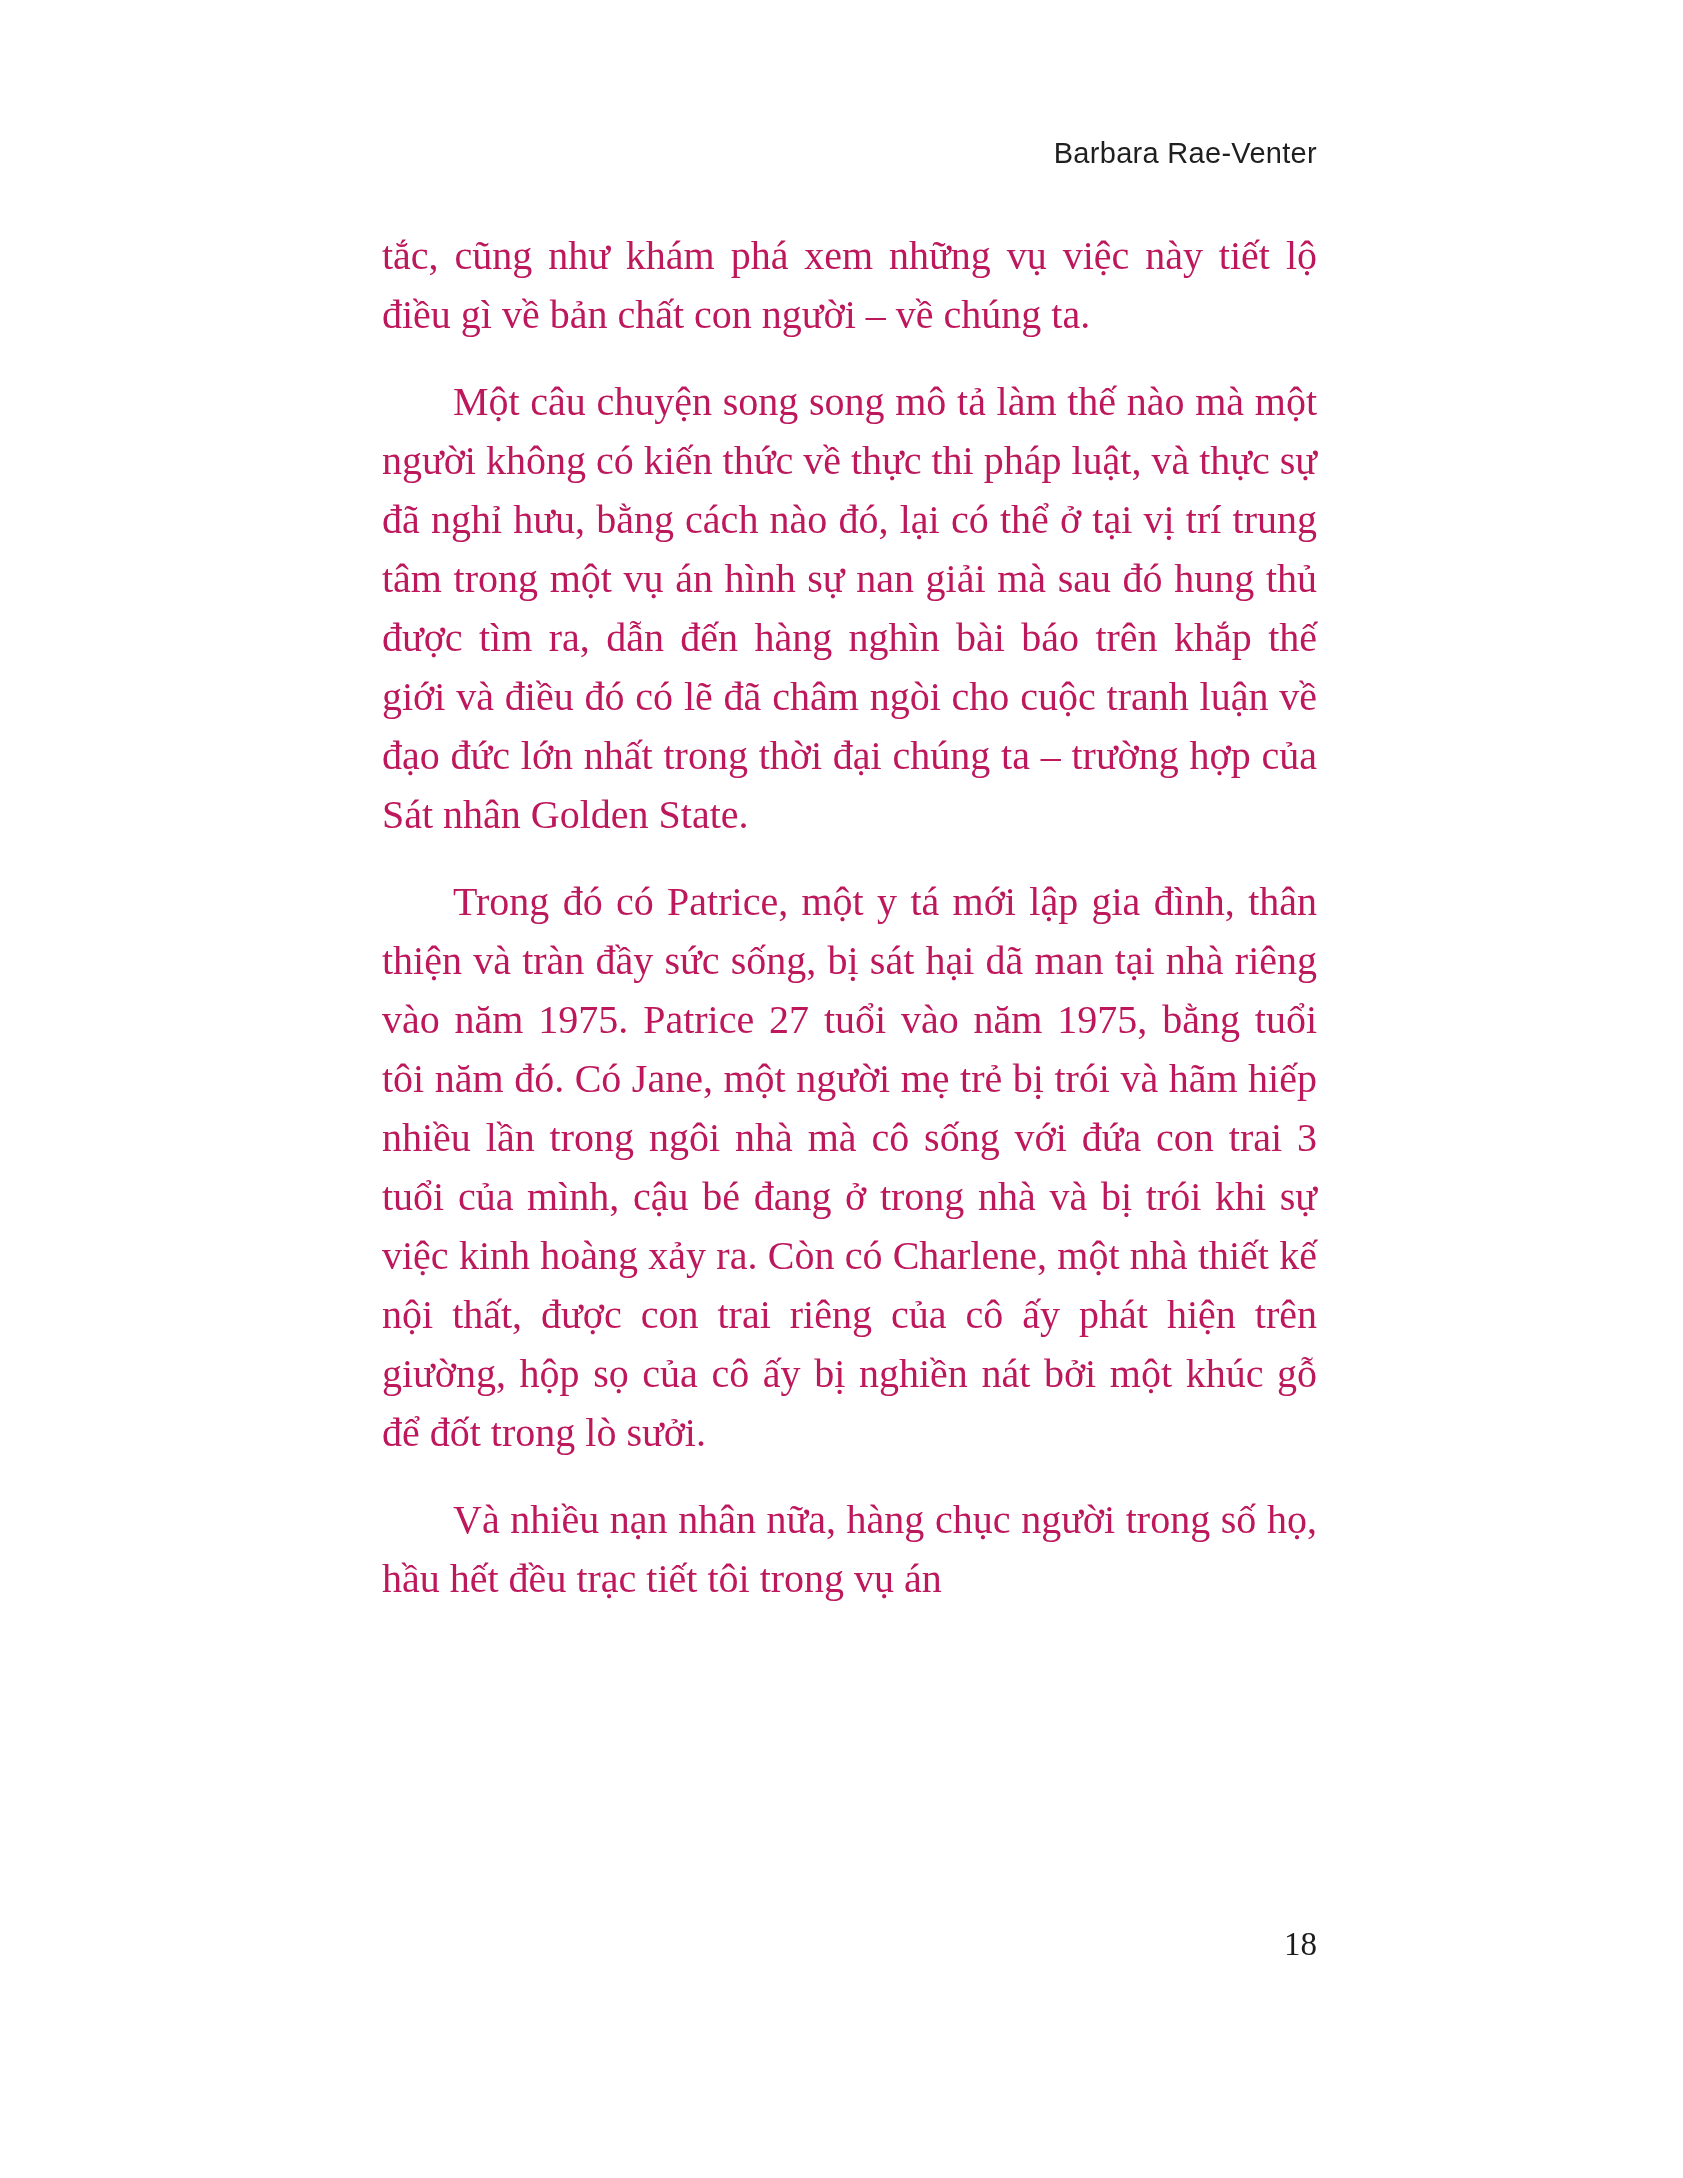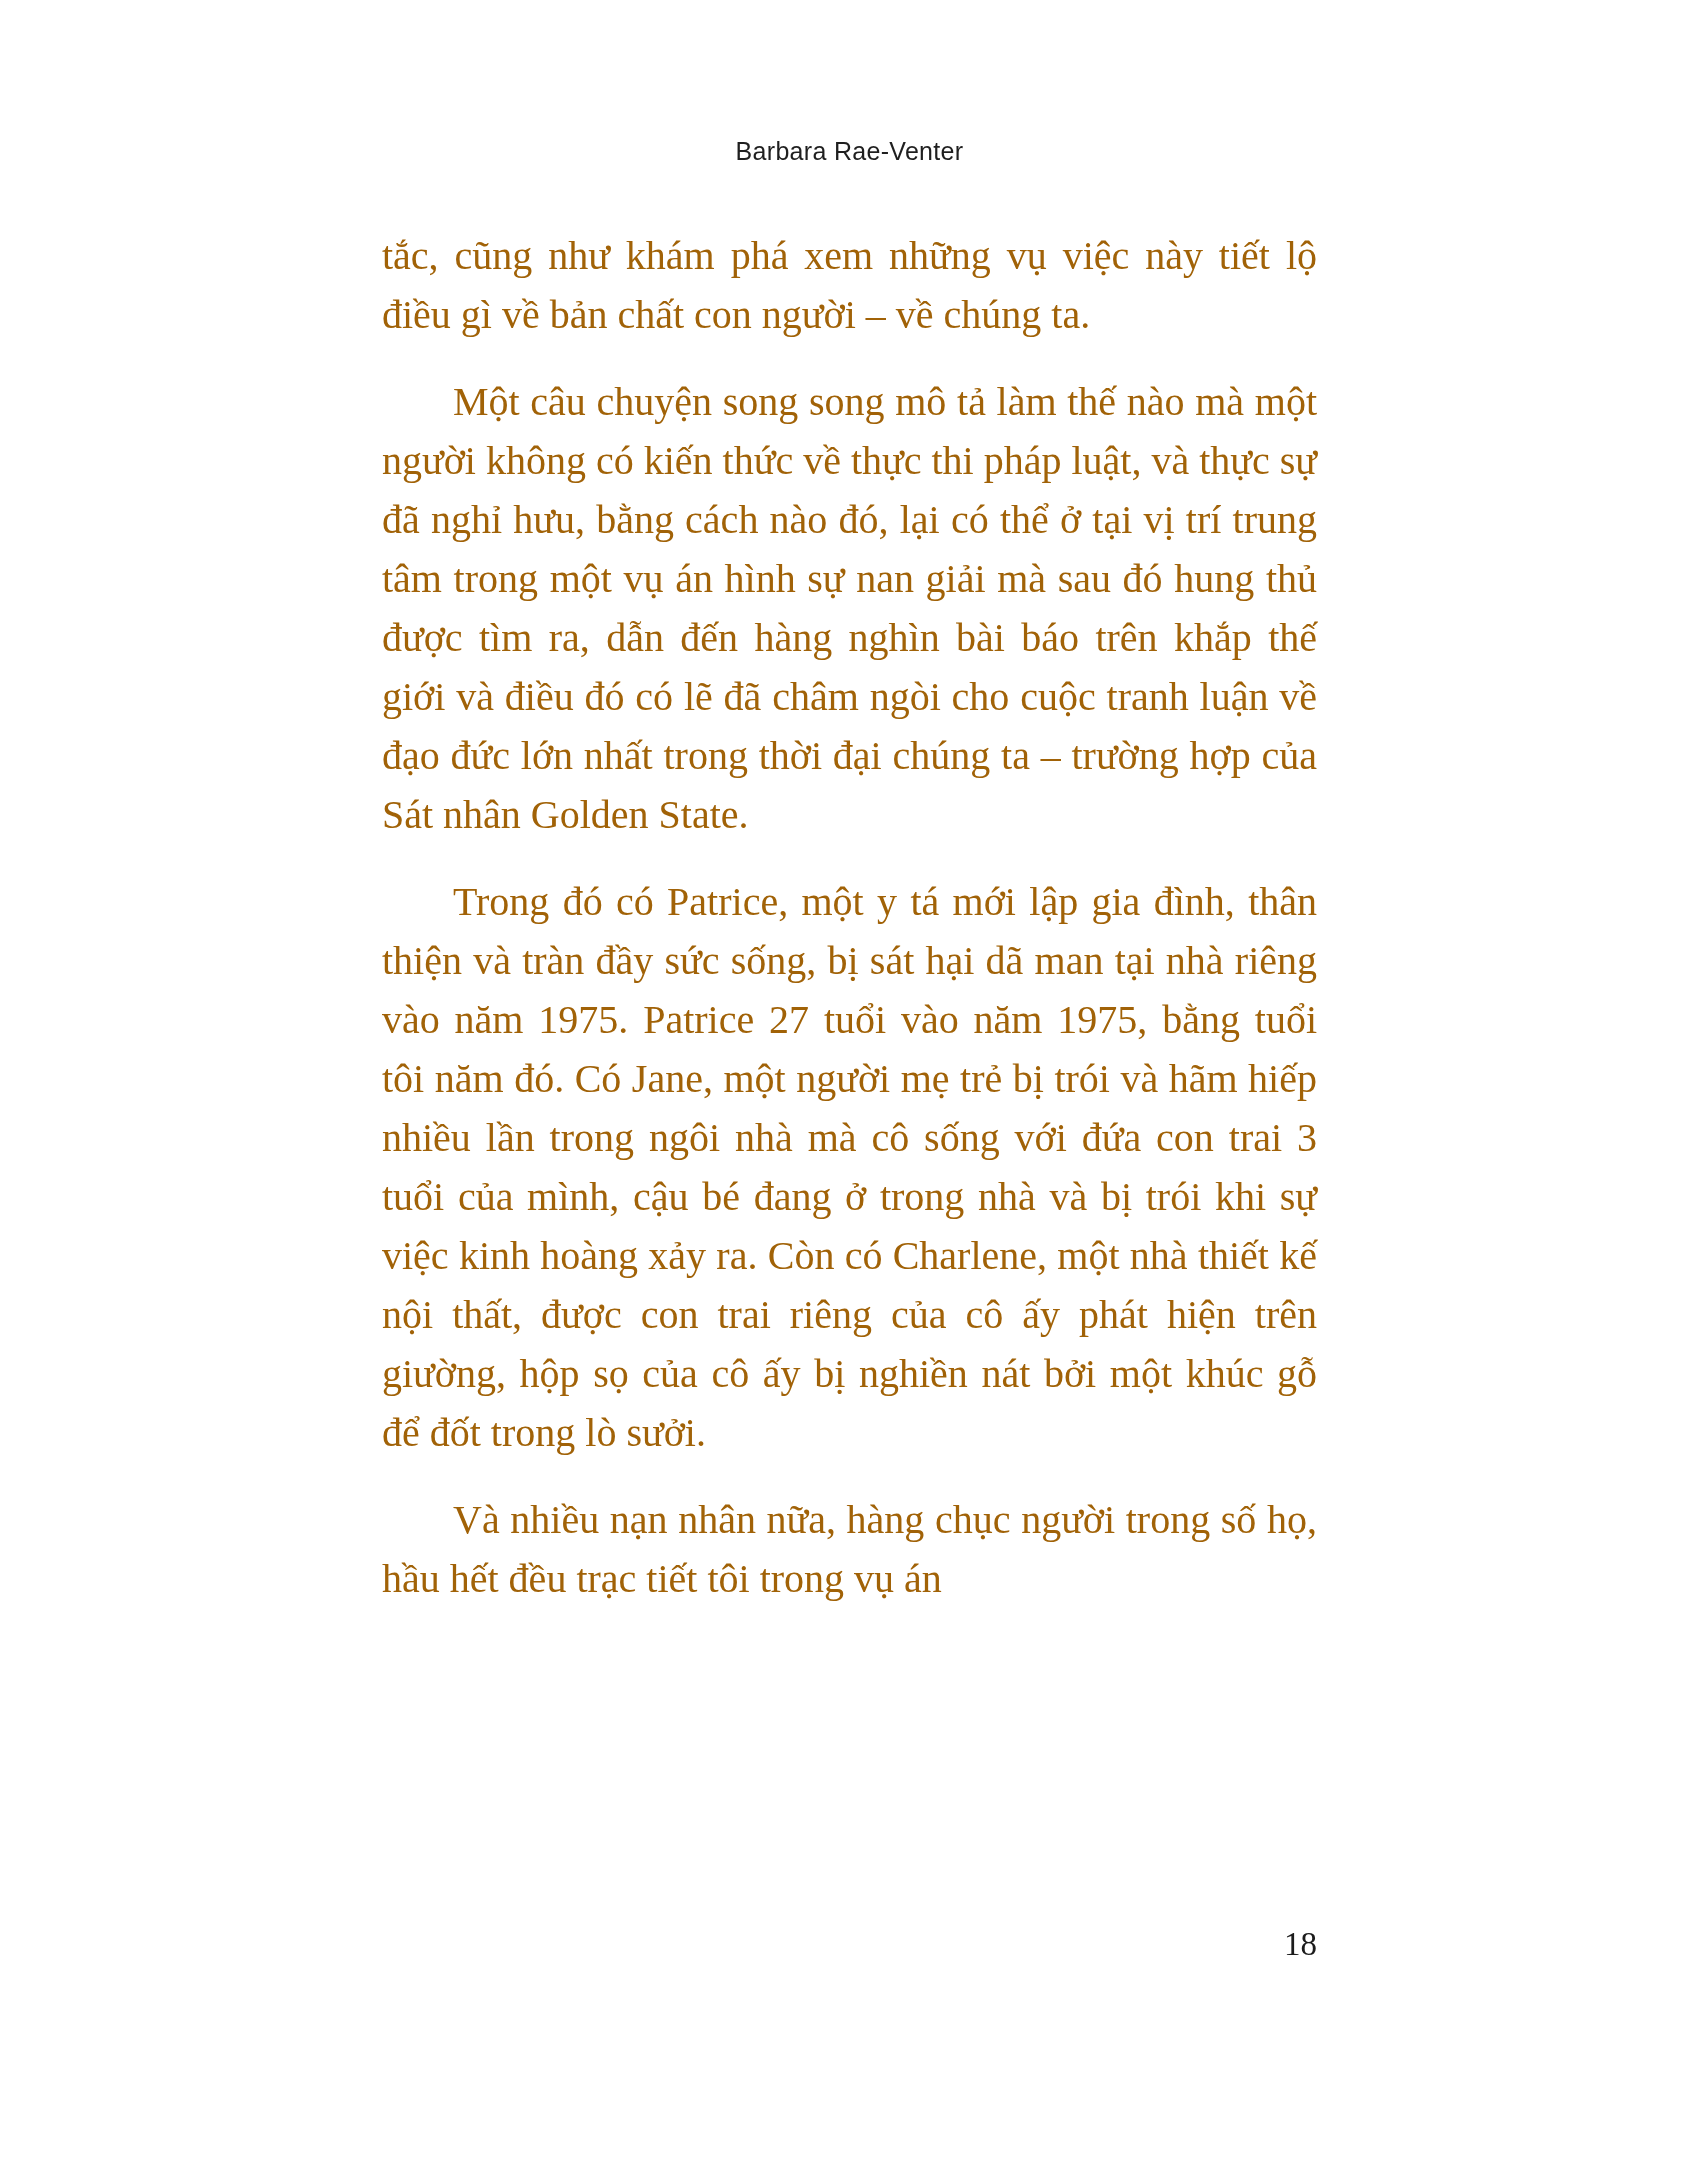--- a/index.html
+++ b/index.html
@@ -14,35 +14,35 @@
     background: #ffffff;
     overflow: hidden;
     font-family: "Liberation Serif", serif;
     color: #1c1c1c;
   }
   .running-header {
     position: absolute;
     top: 137px;
     left: 382px;
     width: 935px;
-    text-align: center;
+    text-align: right;
     font-family: "Liberation Sans", sans-serif;
-    font-size: 25px;
+    font-size: 29px;
     letter-spacing: 0.3px;
     color: #1f1f1f;
   }
   .content {
     position: absolute;
     top: 226px;
     left: 382px;
     width: 935px;
     font-size: 40px;
     line-height: 59px;
     text-align: justify;
-    color: #a16207;
+    color: #be185d;
   }
   .content p {
     margin: 0 0 28px 0;
   }
   .content p.indent {
     text-indent: 71px;
   }
   .page-number {
     position: absolute;
     top: 1926px;

